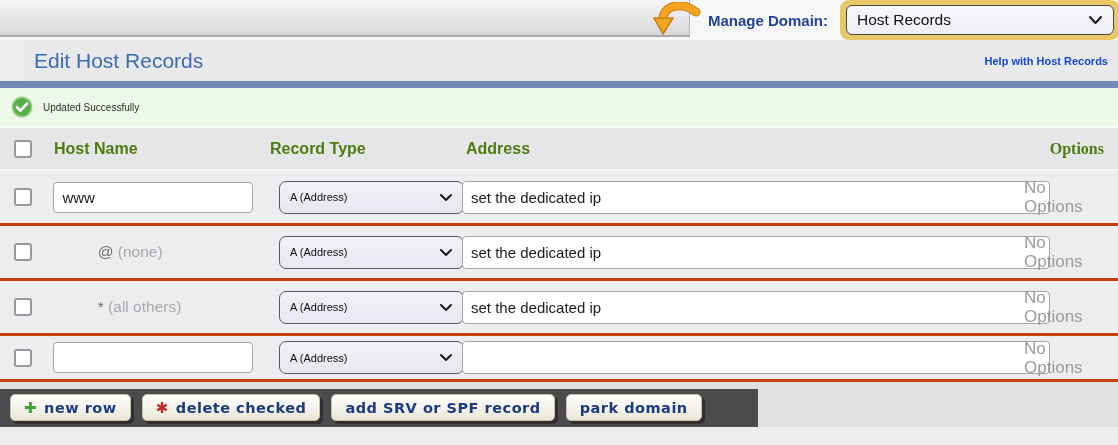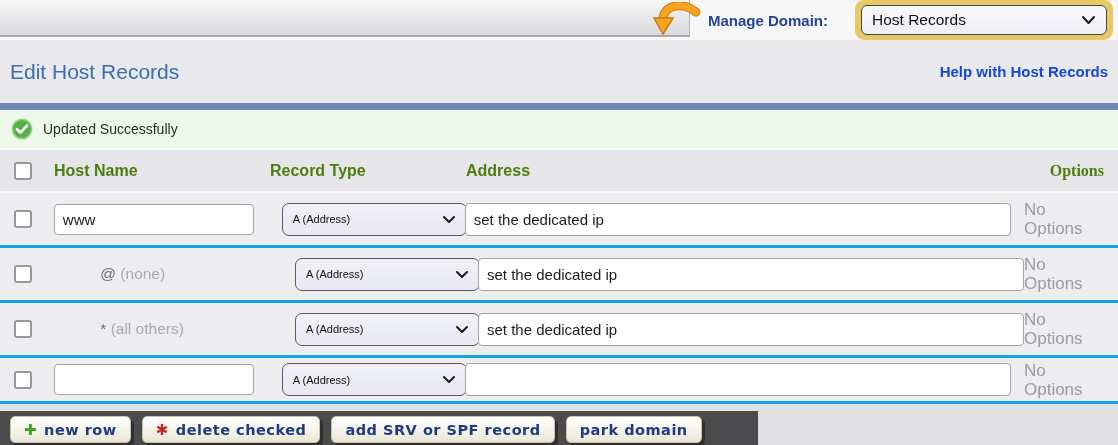--- a/index.html
+++ b/index.html
@@ -12,54 +12,54 @@
     background:linear-gradient(#f6f6f7,#d8d8db);
     border-right:1px solid #b5b5b9; border-bottom:2px solid #a9a9ad; }
   .topbar-content { position:absolute; left:650px; top:0; right:0; height:40px;
     display:flex; align-items:center; }
   .arrow-wrap { width:52px; height:36px; margin-right:6px; }
   .manage-label { color:#24439b; font-weight:bold; font-size:15px; margin-right:12px; white-space:nowrap; }
   .select-glow { margin-left:auto; margin-right:5px; background:#e8c765; border-radius:9px; padding:5px 6px; }
   .fselect { display:flex; align-items:center; justify-content:space-between;
     background:linear-gradient(#f8f8fc,#eeeef5); border:1px solid #46464e; border-radius:6px;
     height:30px; padding:0 10px; color:#111; font-size:15.5px; cursor:default; }
-  .fselect-top { width:246px;gap:27px; }
-
-  
-  .page-header { height:63px; background:#e9e9ec; display:flex; align-items:center;
-    padding:0 10px 0 10px; }
+  .fselect-top { width:268px;gap:27px; }
+
+  
+  .page-header { height:41px; background:#e9e9ec; display:flex; align-items:center;
+    padding:0 10px 0 10px;margin-left:24px; }
   .page-title { color:#3b6cb4; font-size:21px; }
-  .help-link { margin-left:auto; color:#1448d8; font-size:15px; font-weight:bold; text-decoration:none; cursor:pointer; }
+  .help-link { margin-left:auto; color:#1448d8; font-size:11px; font-weight:bold; text-decoration:none; cursor:pointer; }
   .blue-divider { height:7px; background:#7488b8; }
 
   
   .statusbar { height:40px; background:#eef8e9; display:flex; align-items:center; padding-left:10px;
     border-bottom:2px solid #fbfbfc; }
   .status-icon { width:24px; height:24px; margin-right:9px; }
-  .status-text { color:#2c2c2c; font-size:14px; }
+  .status-text { color:#2c2c2c; font-size:10px; }
 
   
   .thead { height:43px; background:#e6e6e9; display:flex; align-items:center;
     border-bottom:2px solid #f6f6f8; font-weight:bold; font-size:16px; color:#4d7c0f; }
-  .trow { background:#ededef; display:flex; align-items:center; border-bottom:3px solid #0ea5e9;justify-content:center; }
+  .trow { background:#ededef; display:flex; align-items:center; border-bottom:3px solid #c2410c;justify-content:center; }
   .row-h { height:55px; }
   .row-s { height:46px; }
 
   .col-check { width:54px; display:flex; justify-content:flex-start; padding-left:14px; }
   .col-host  { width:216px; }
   .col-rec   { width:196px; }
   .col-addr  { width:562px; }
   .col-opt   { flex:1; padding-right:14px; }
   .thead .col-opt { text-align:right;font-family:Liberation Serif, serif; }
 
   .checkbox { width:18px; height:18px; background:#fff; border:2px solid #97979d; border-radius:3px; cursor:pointer; }
 
   .txt-input { width:200px; height:31px; background:#fff; border:1px solid #a3a3ab; border-radius:4px;
     font-family:"Liberation Sans", sans-serif; font-size:15px; color:#1c1c1c; padding:0 8px; outline:none; }
-  .addr-input { width:546px; height:33px; }
+  .addr-input { width:588px; height:33px; }
   .host-static { font-size:15.5px; padding-left:4px;margin-left:48px; }
   .host-main { color:#6e6e72; }
   .host-hint { color:#a9a9ad; }
 
   .fselect-row { width:185px; height:33px; margin-left:13px; border:1px solid #595962; border-radius:7px;
     background:linear-gradient(#f1f1f7,#e7e8f0); font-size:11px; color:#101010; }
 
   .no-options { color:#9c9ca0; font-size:17px; line-height:19px; width:80px; }
 
   

